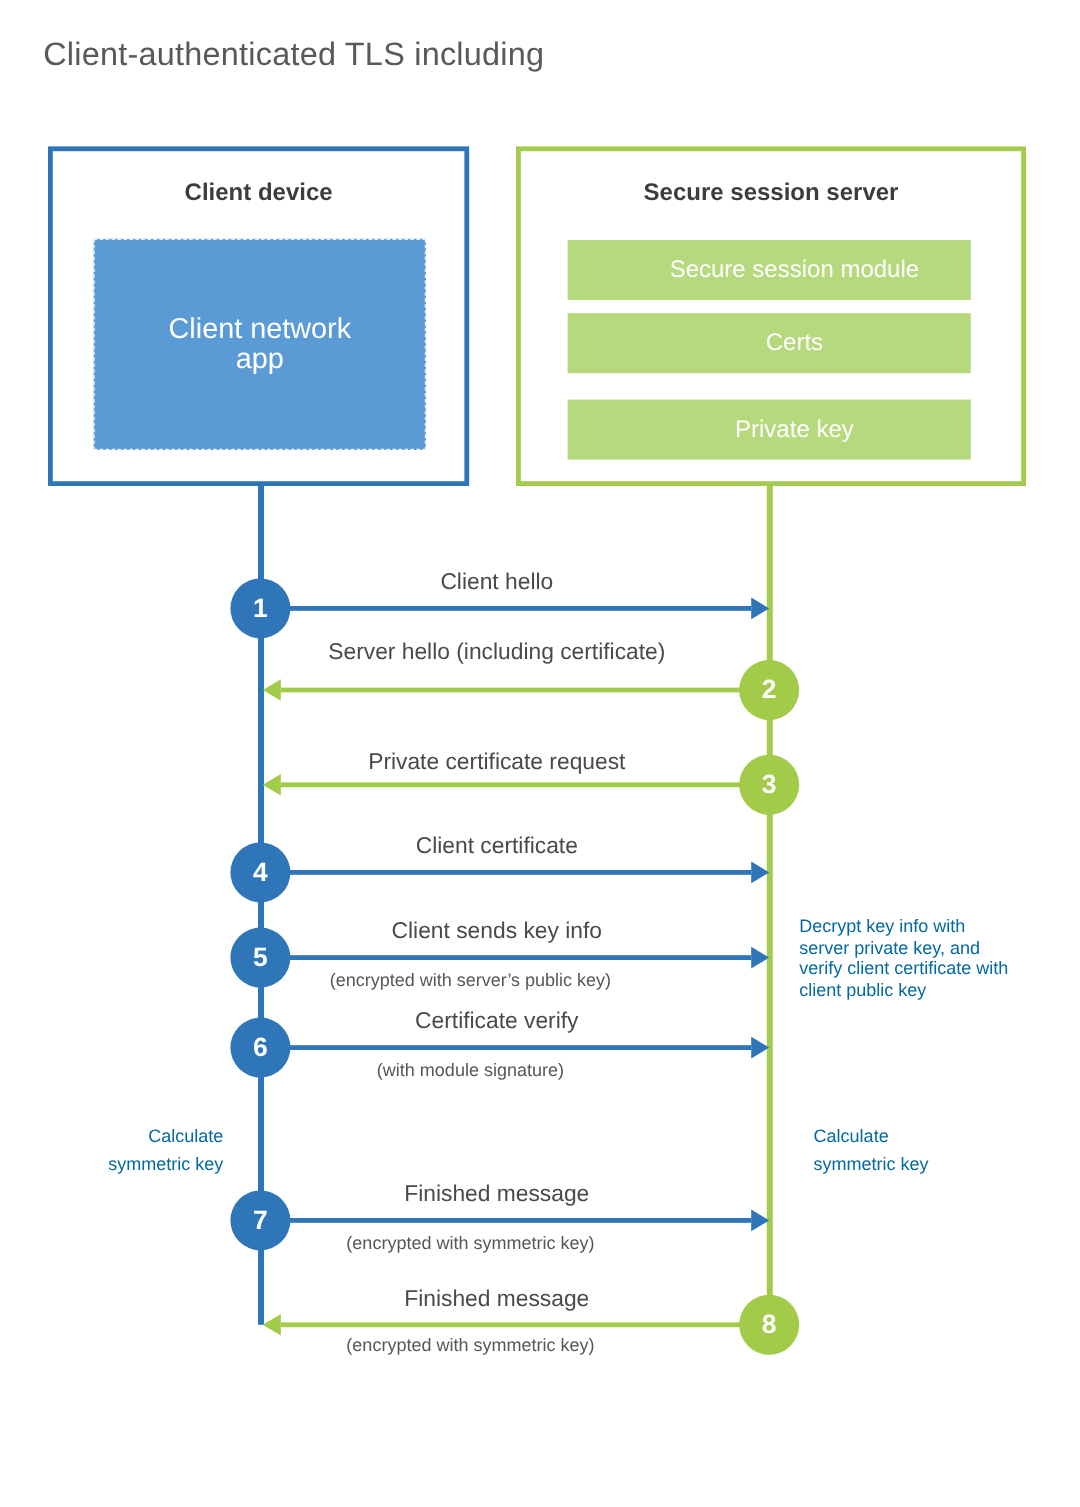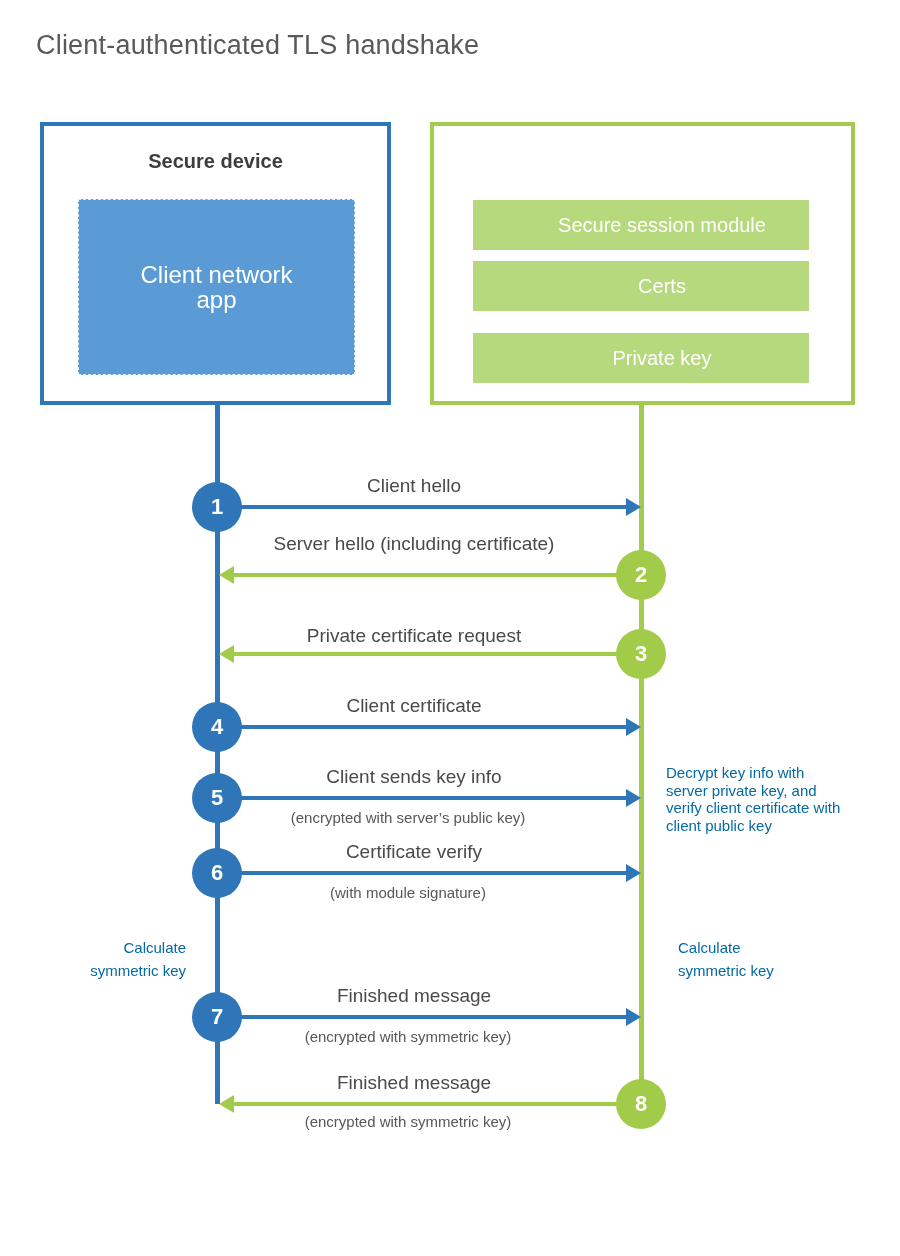--- a/index.html
+++ b/index.html
@@ -66,47 +66,48 @@
   .head { position: absolute; width: 0; height: 0;
           border-top: 9px solid transparent; border-bottom: 9px solid transparent; }
   .head.right.blue  { border-left: 15px solid #2e76b8; }
   .head.left.green  { border-right: 15px solid #a2cb49; }
 
   .msg-label {
     position: absolute; left: 214px; width: 400px;
     text-align: center; font-size: 19px; color: #4a4a4a; line-height: 24px;
   }
   .msg-sublabel {
-    position: absolute; left: 208px; width: 400px;
+    position: absolute; left: 192px; width: 400px;
     text-align: center; font-size: 15px; color: #575757;
   }
 
   
   .note {
     position: absolute; font-size: 15px; color: #0369a1; line-height: 17.5px;
   }
   .note-decrypt { left: 666px; top: 764px; width: 175px; text-align: left; }
   .note-calc-left  { left: 66px;  top: 936px; width: 120px; text-align: right; line-height: 23px; }
   .note-calc-right { left: 678px; top: 936px; width: 120px; text-align: left;  line-height: 23px; }
 </style>
 </head>
 <body>
 
 <div class="canvas">
 
-  <div class="diagram-title">Client-authenticated TLS handshake</div>
+  <div class="diagram-title">Client-authenticated TLS including</div>
 
   <div class="box client-box">
-    <div class="box-title">Secure device</div>
+    <div class="box-title">Client device</div>
     <div class="app-box">
       <span>Client network app</span>
     </div>
   </div>
 
   <div class="box server-box">
+    <div class="box-title">Secure session server</div>
     <div class="module-bar" style="top:74px">Secure session module</div>
     <div class="module-bar" style="top:135px">Certs</div>
     <div class="module-bar" style="top:207px">Private key</div>
   </div>
 
   <div class="lifeline blue"></div>
   <div class="lifeline green"></div>
 
   <div>
     <div class="msg-label" style="top:474px">Client hello</div>

